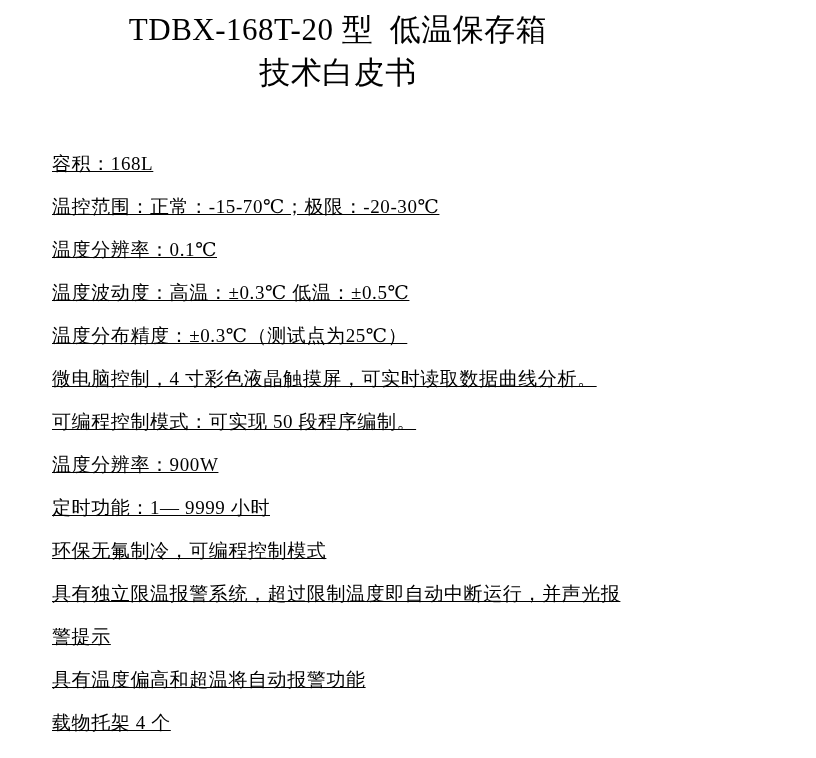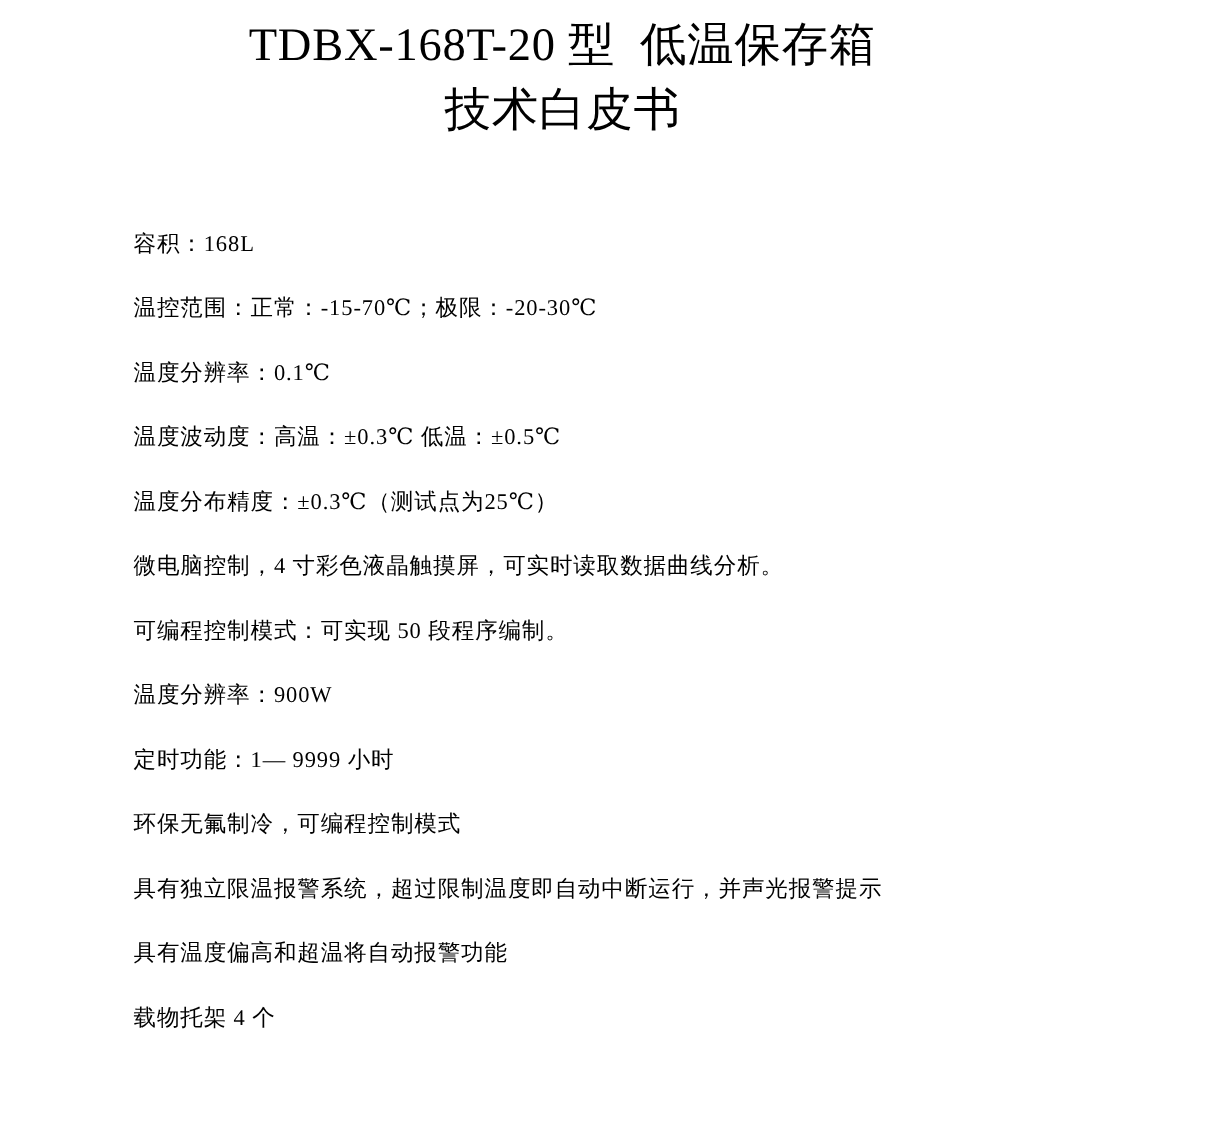--- a/index.html
+++ b/index.html
@@ -14,44 +14,44 @@
     color: #000000;
     position: relative;
     overflow: hidden;
   }
   .page {
     width: 676px;
     height: 758px;
     box-sizing: border-box;
     padding: 0;
     position: relative;
-    margin-left: 37px;
   }
   .title-block {
     text-align: center;
     padding-top: 8px;
   }
   .title-line {
     font-size: 31px;
     line-height: 43px;
     letter-spacing: 0.5px;
     font-family: "Liberation Serif", "DejaVu Serif", serif;
     white-space: pre;
   }
   .body-block {
     margin-top: 48px;
     padding-left: 52px;
     padding-right: 40px;
   }
   .para {
-    font-size: 15px;
+    font-size: 19px;
     line-height: 43px;
     letter-spacing: 0.6px;
     white-space: pre-wrap;
     font-family: "Liberation Serif", "DejaVu Serif", serif;
+    text-decoration: underline;
   }
 </style>
 </head>
 <body>
 
 <div class="page">
 
   <div class="title-block">
     <div class="title-line">TDBX-168T-20 型  低温保存箱</div>
     <div class="title-line">技术白皮书</div>

